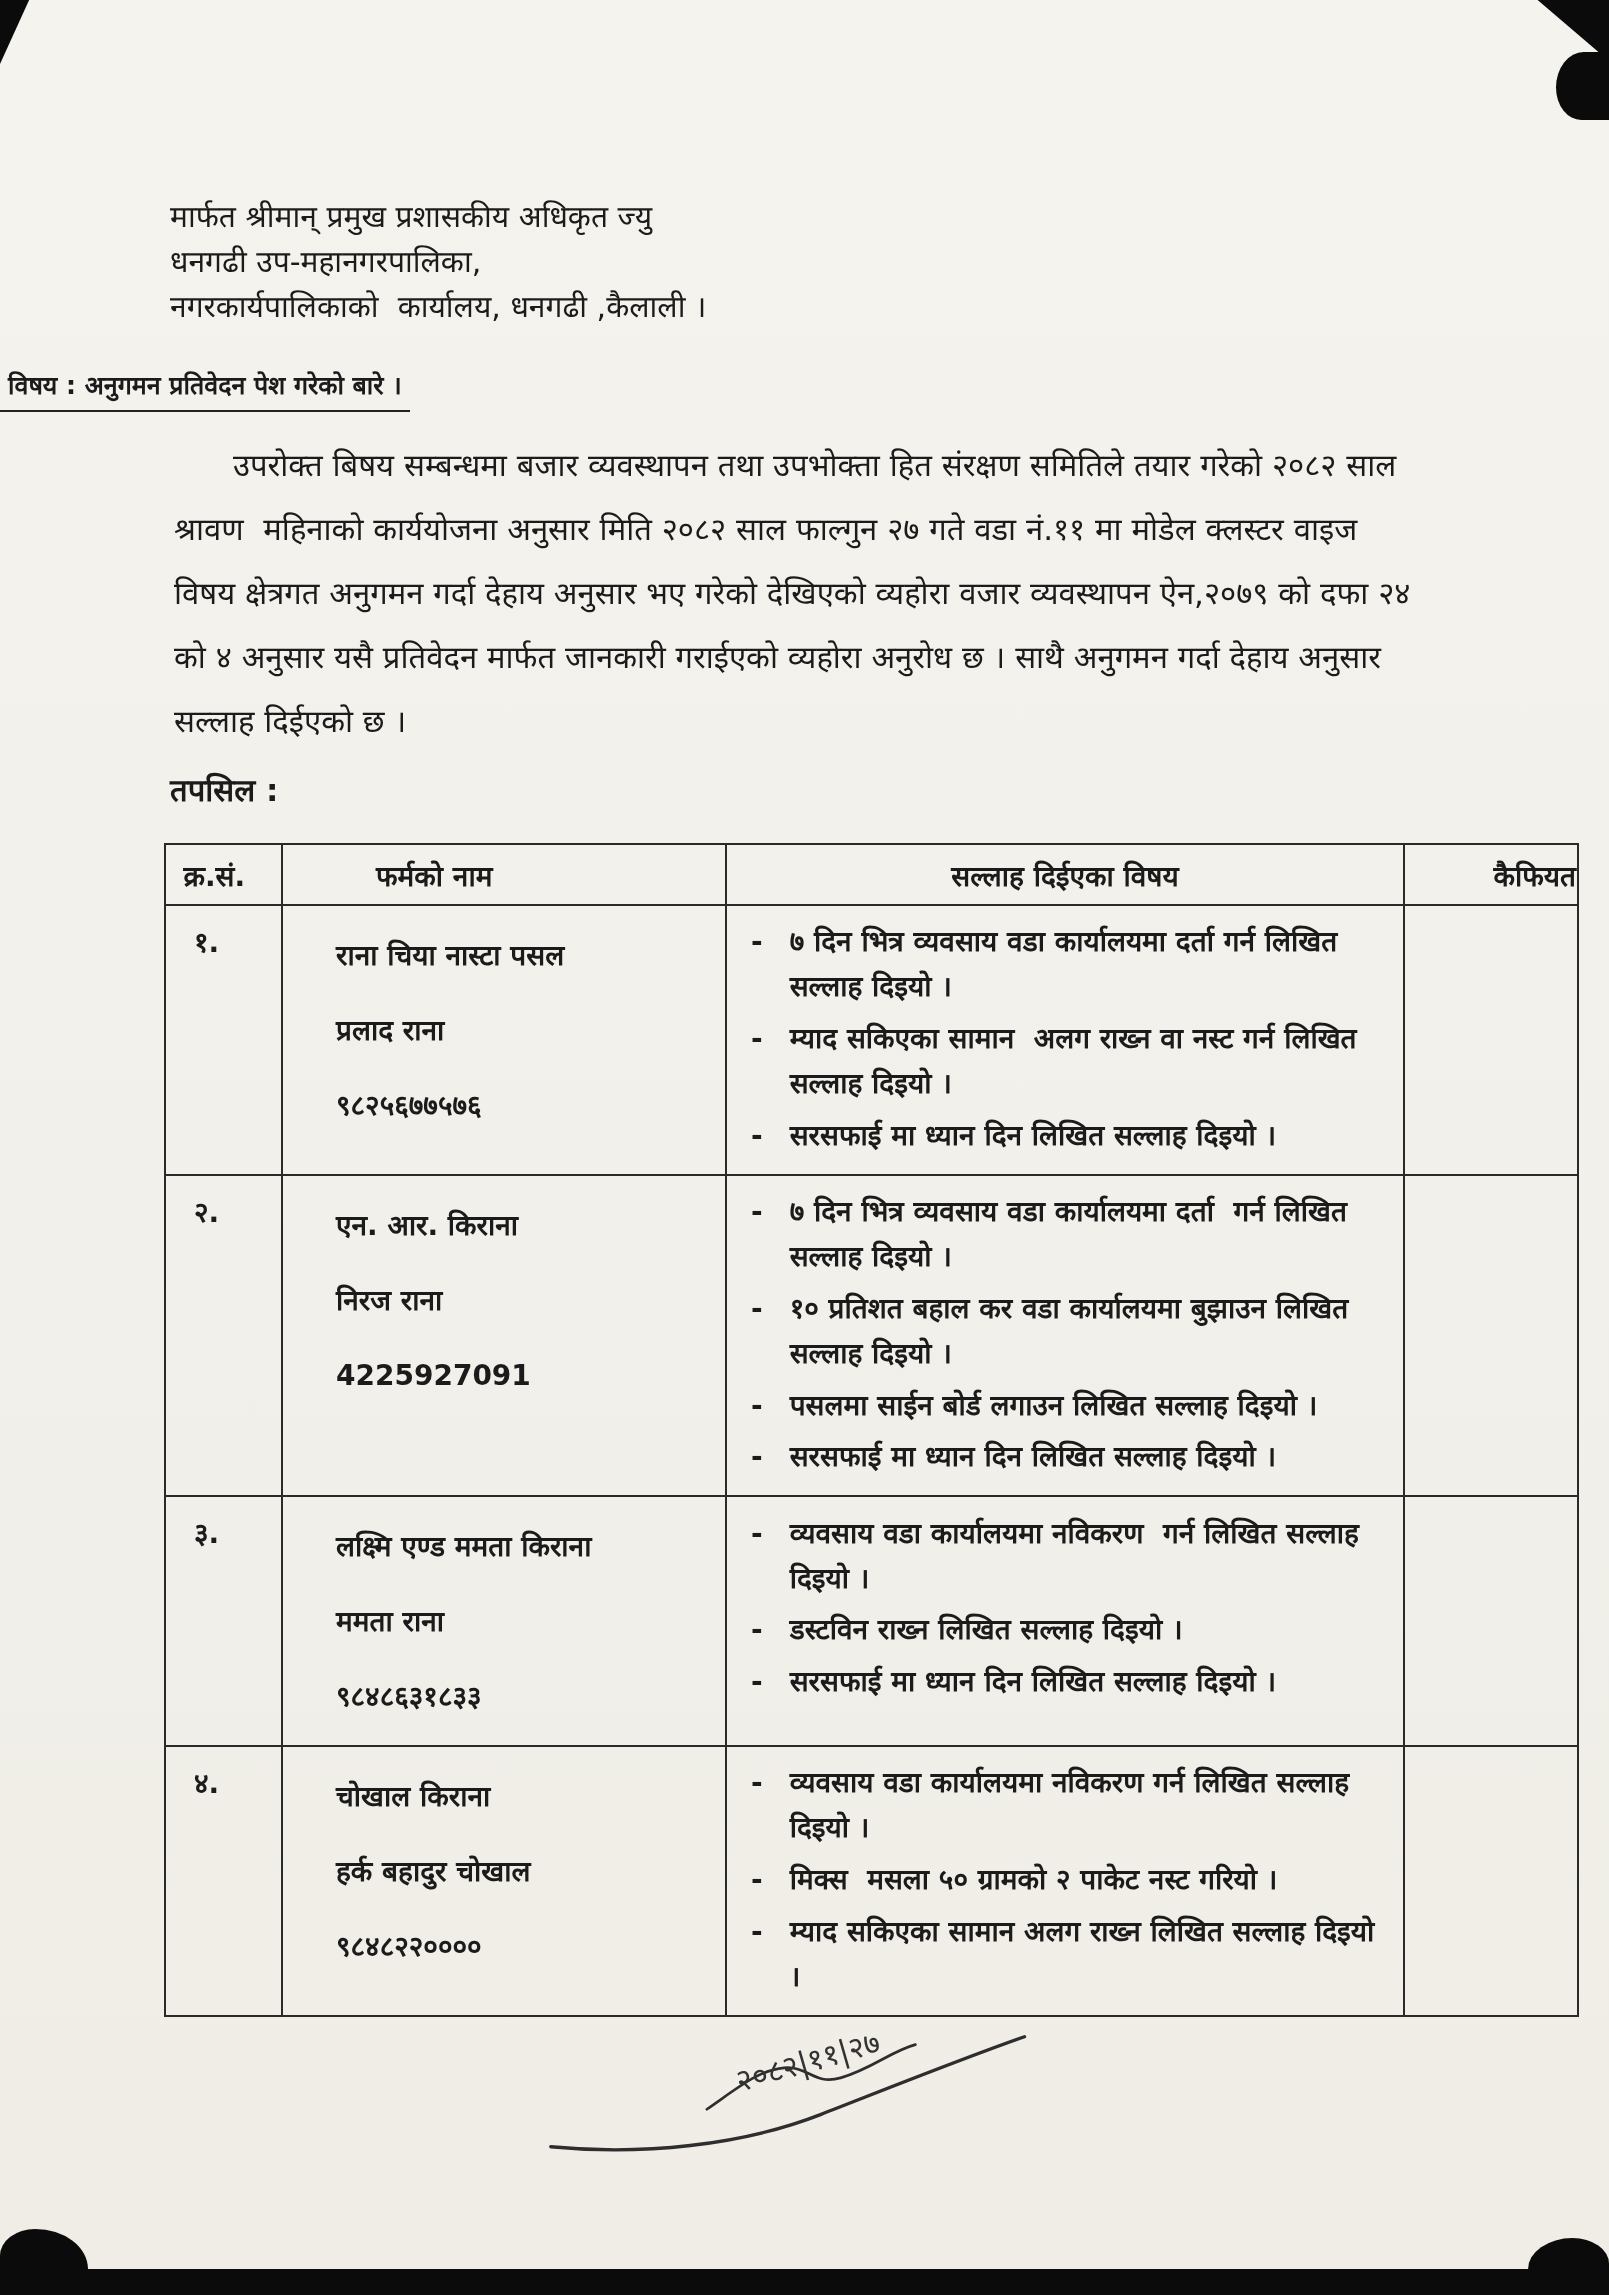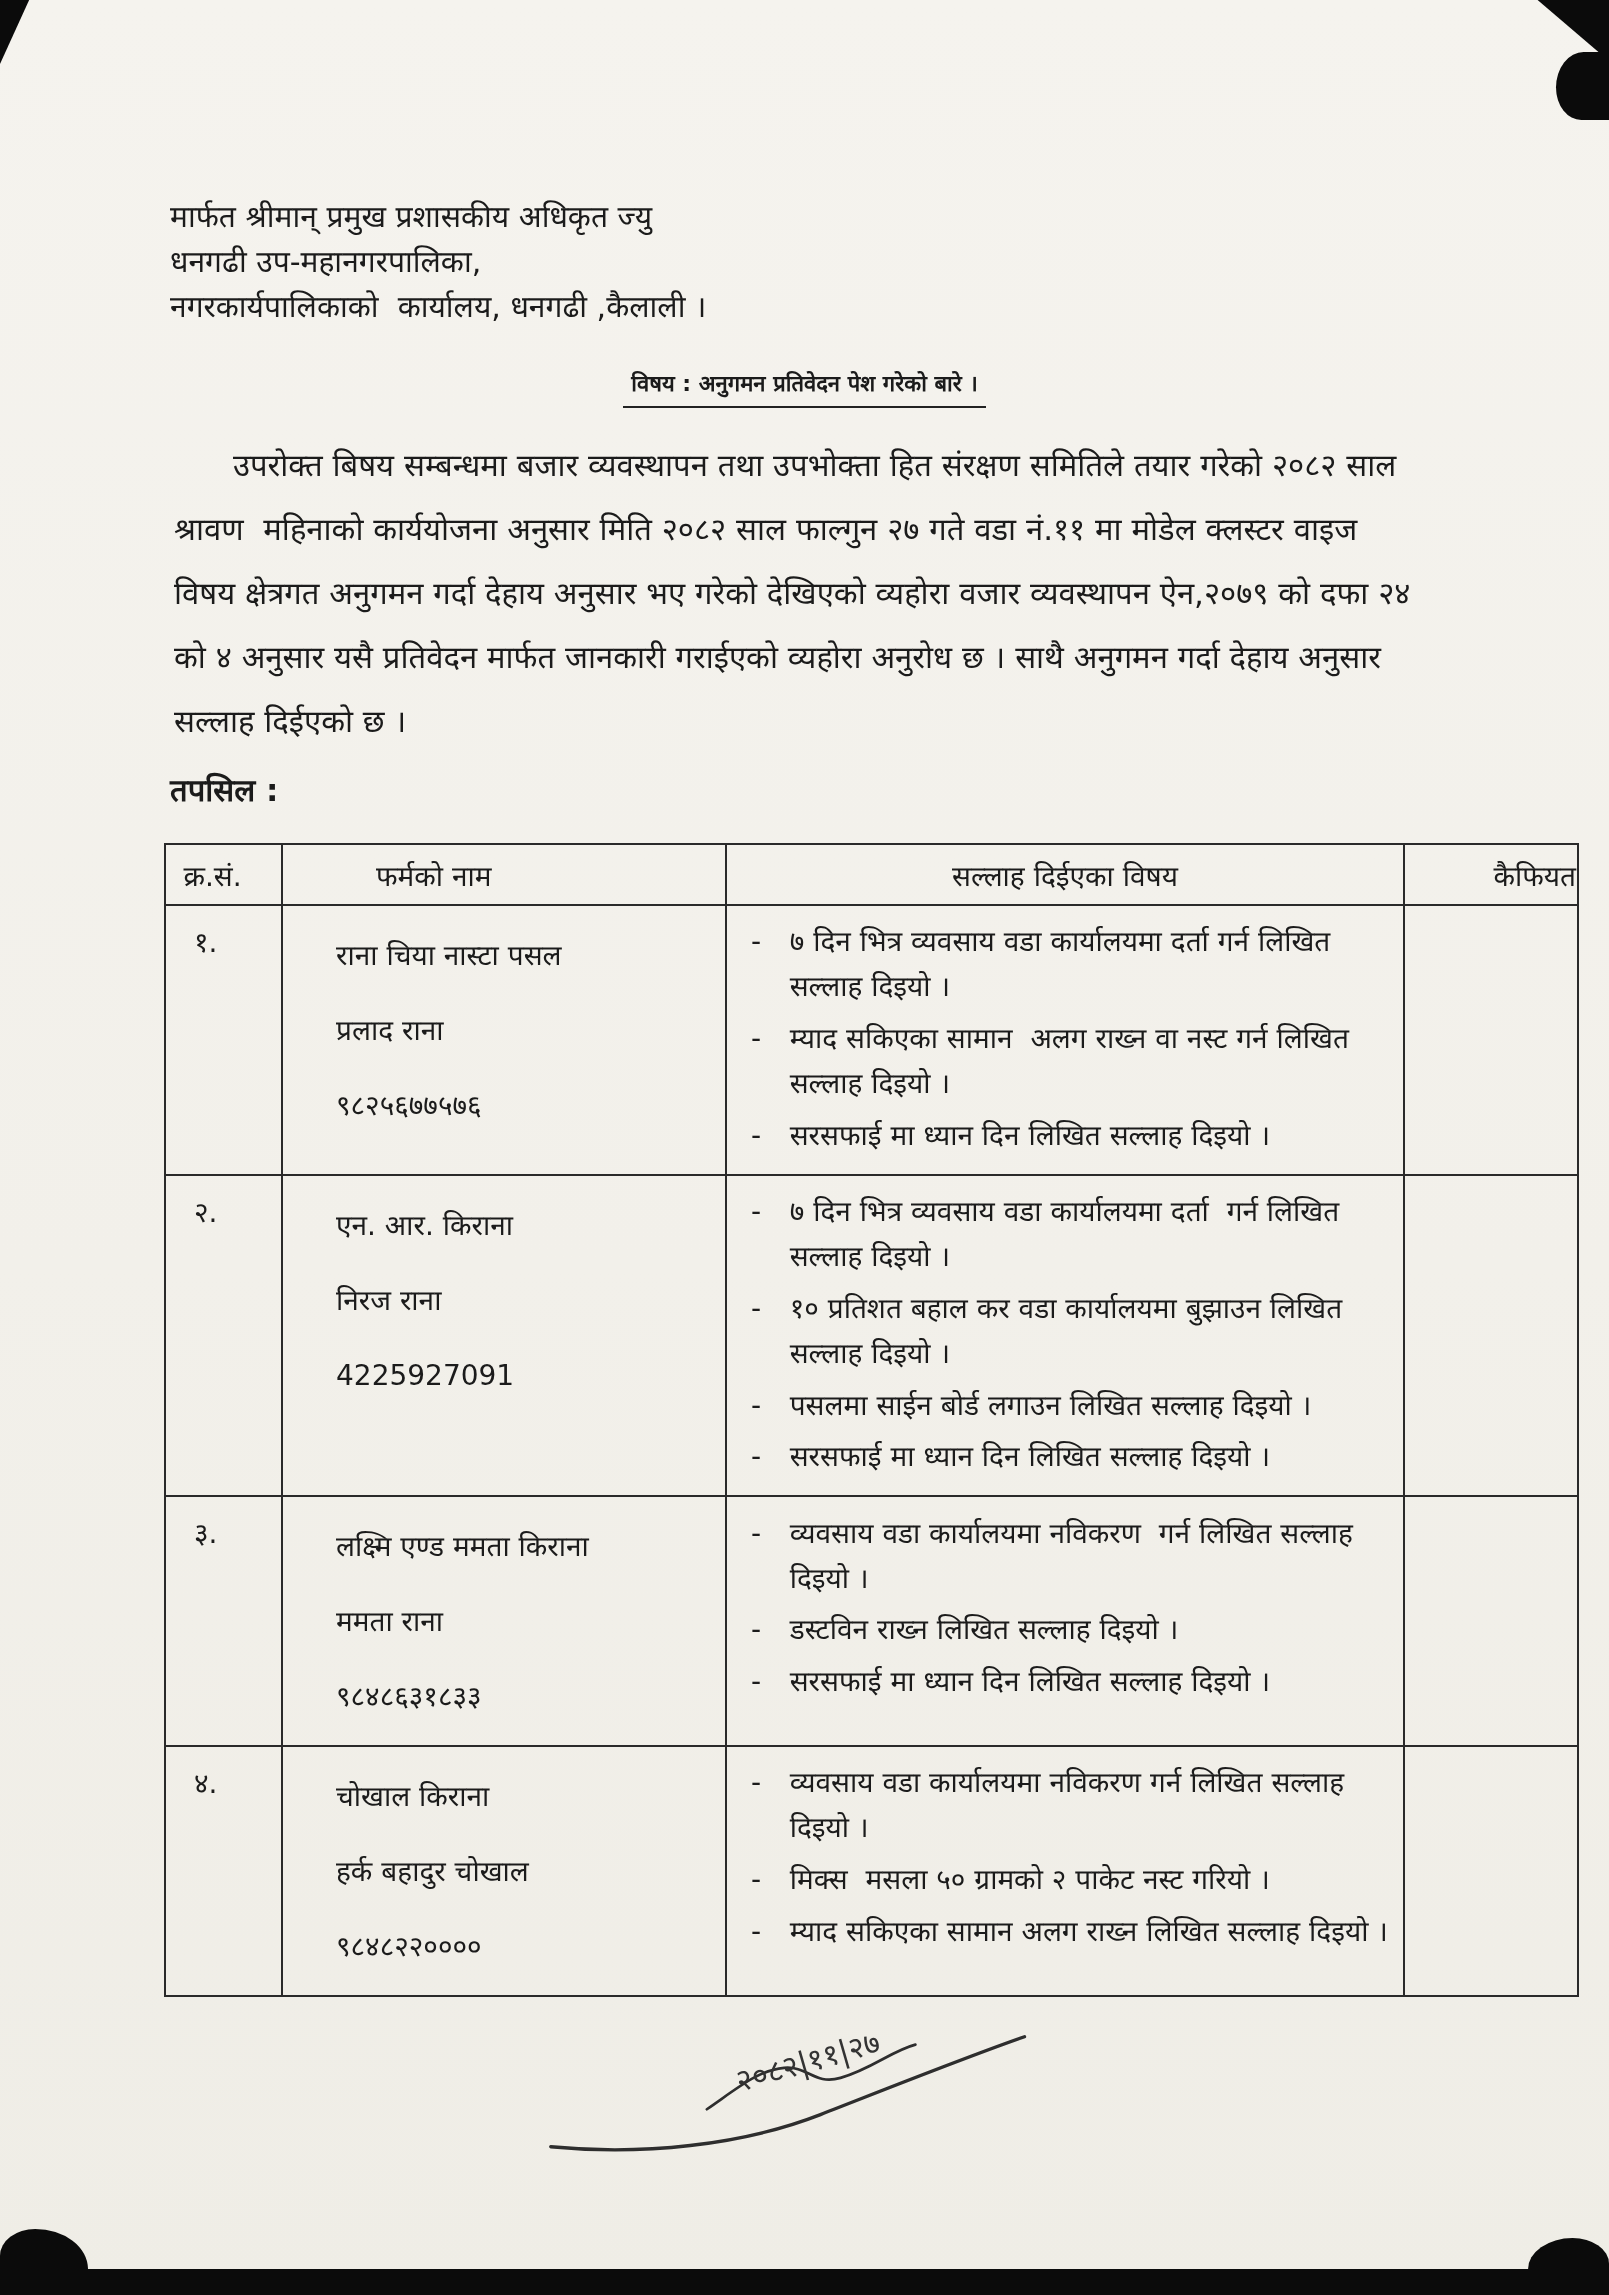--- a/index.html
+++ b/index.html
@@ -13,34 +13,34 @@
   .art-tl{left:0;top:0;width:47px;height:64px;clip-path:polygon(0 0,62% 0,0 100%);}
   .art-tr1{left:1524px;top:0;width:85px;height:61px;clip-path:polygon(16% 0,100% 0,100% 100%);}
   .art-tr2{left:1556px;top:52px;width:53px;height:68px;border-radius:60% 0 0 55%;}
   .art-bottom{left:0;top:2269px;width:1609px;height:27px;}
   .art-bl{left:0;top:2229px;width:88px;height:67px;border-radius:40% 60% 0 0;}
   .art-br{left:1528px;top:2238px;width:81px;height:57px;border-radius:55% 45% 0 0;}
 
   .letter-header{position:absolute;left:170px;top:194px;font-size:30px;}
   .header-line{line-height:45px;white-space:pre-wrap;}
 
-  .subject{position:absolute;left:0;top:367px;width:1609px;text-align:center;font-size:22px;font-weight:bold;}
+  .subject{position:absolute;left:0;top:367px;width:1609px;font-size:25px;font-weight:bold;}
   .subject-inner{display:inline-block;border-bottom:2.7px solid #222;padding:0 8px 9.3px 8px;}
 
   .body-paragraph{position:absolute;left:174px;top:433px;width:1329px;font-size:31px;}
   .body-line{line-height:64px;white-space:pre-wrap;}
   .body-line.indent{text-indent:59px;}
 
   .tapasil{position:absolute;left:170px;top:768px;font-size:31px;font-weight:bold;}
 
   table.doc-table{
     position:absolute;left:164px;top:843px;width:1412px;
     border-collapse:collapse;table-layout:fixed;font-size:28px;
   }
-  .doc-table td,.doc-table th{border:2px solid #2a2a2a;vertical-align:top;font-weight:normal;text-align:left;}
+  .doc-table td,.doc-table th{border:2px solid #2a2a2a;vertical-align:top;font-weight:bold;text-align:left;}
   .doc-table thead th{height:57px;vertical-align:middle;white-space:pre-wrap;}
   th.h-sn{padding-left:17.4px;}
   th.h-firm{padding-left:93px;}
   th.h-advice{text-align:center;border-radius:8px;}
   th.h-remarks{text-align:right;}
   .sn-cell{padding:16px 0 0 28px;}
   .firm-cell{padding:12px 6.7px 10.7px 53px;border-radius:27px;}
   .firm-line{line-height:75px;white-space:pre-wrap;}
   .advice-cell{padding:13.4px 14.7px 9.3px 24px;}
   .advice-item{display:flex;gap:20px;margin-bottom:6.7px;}

